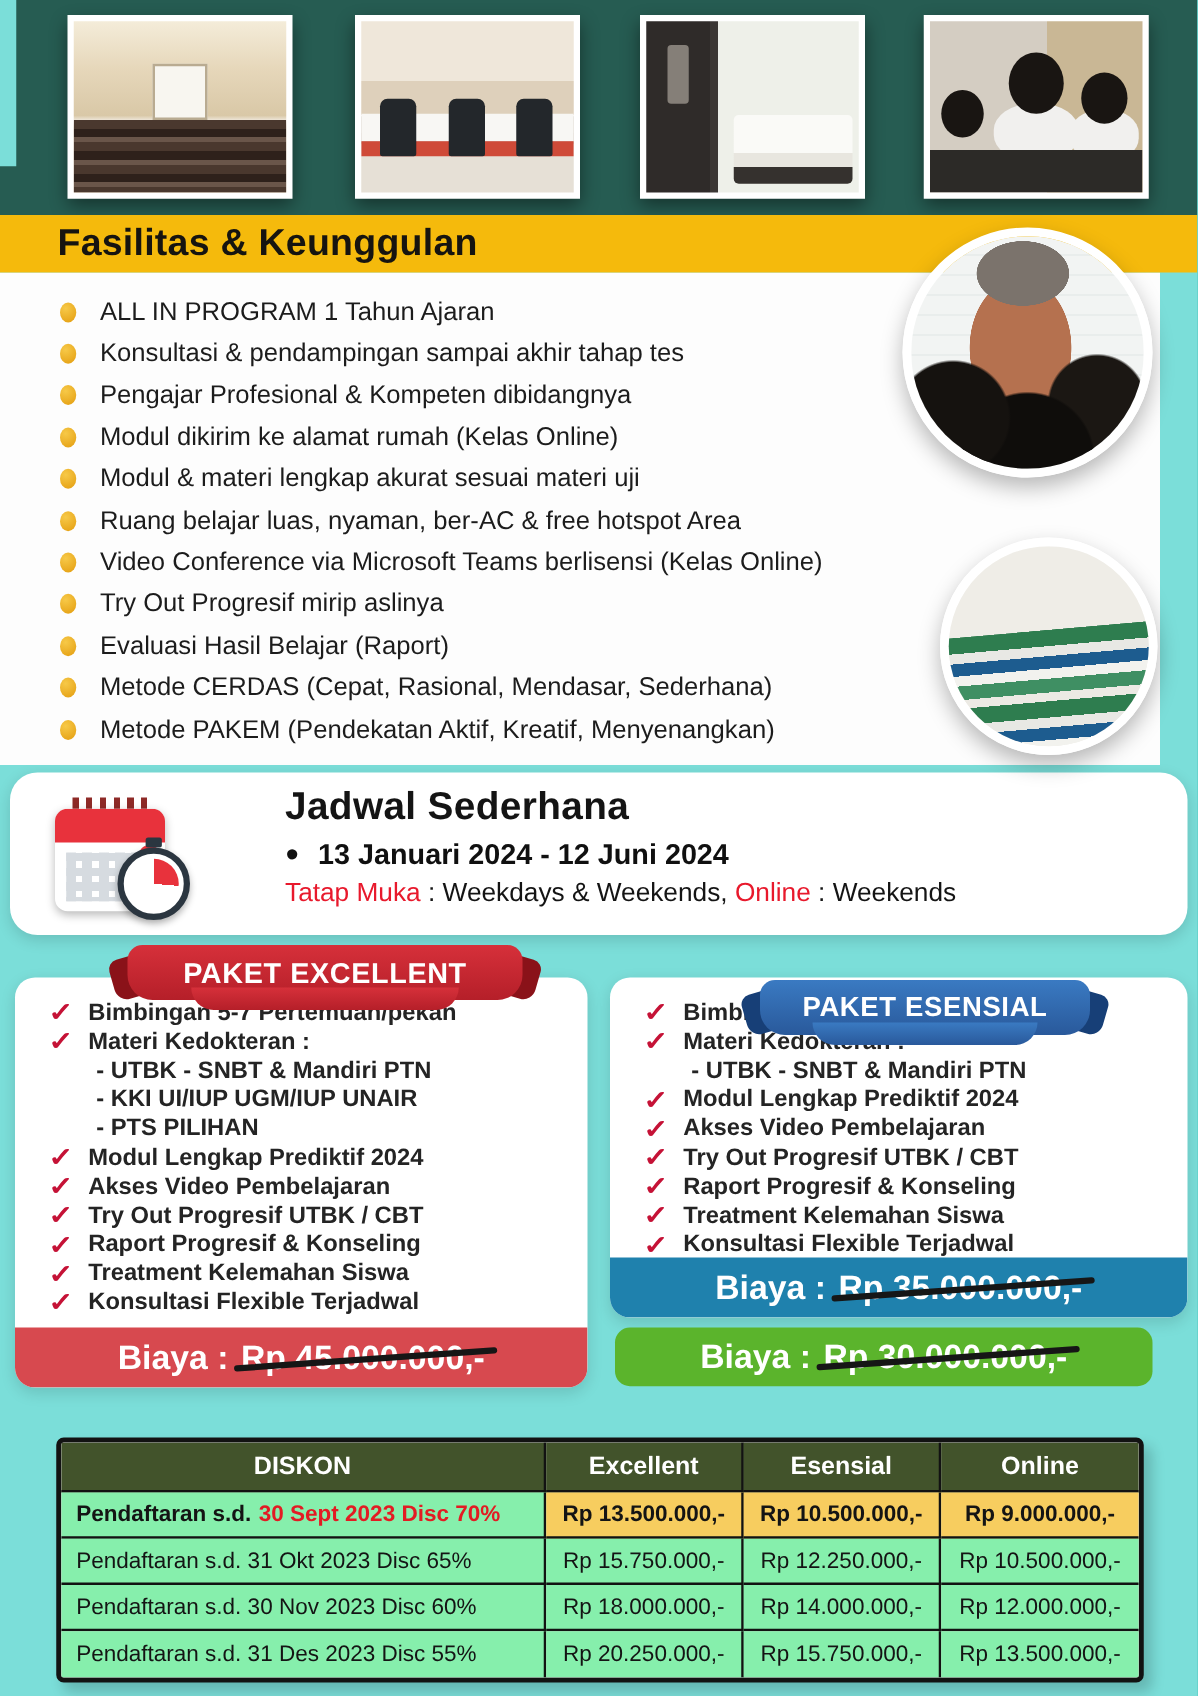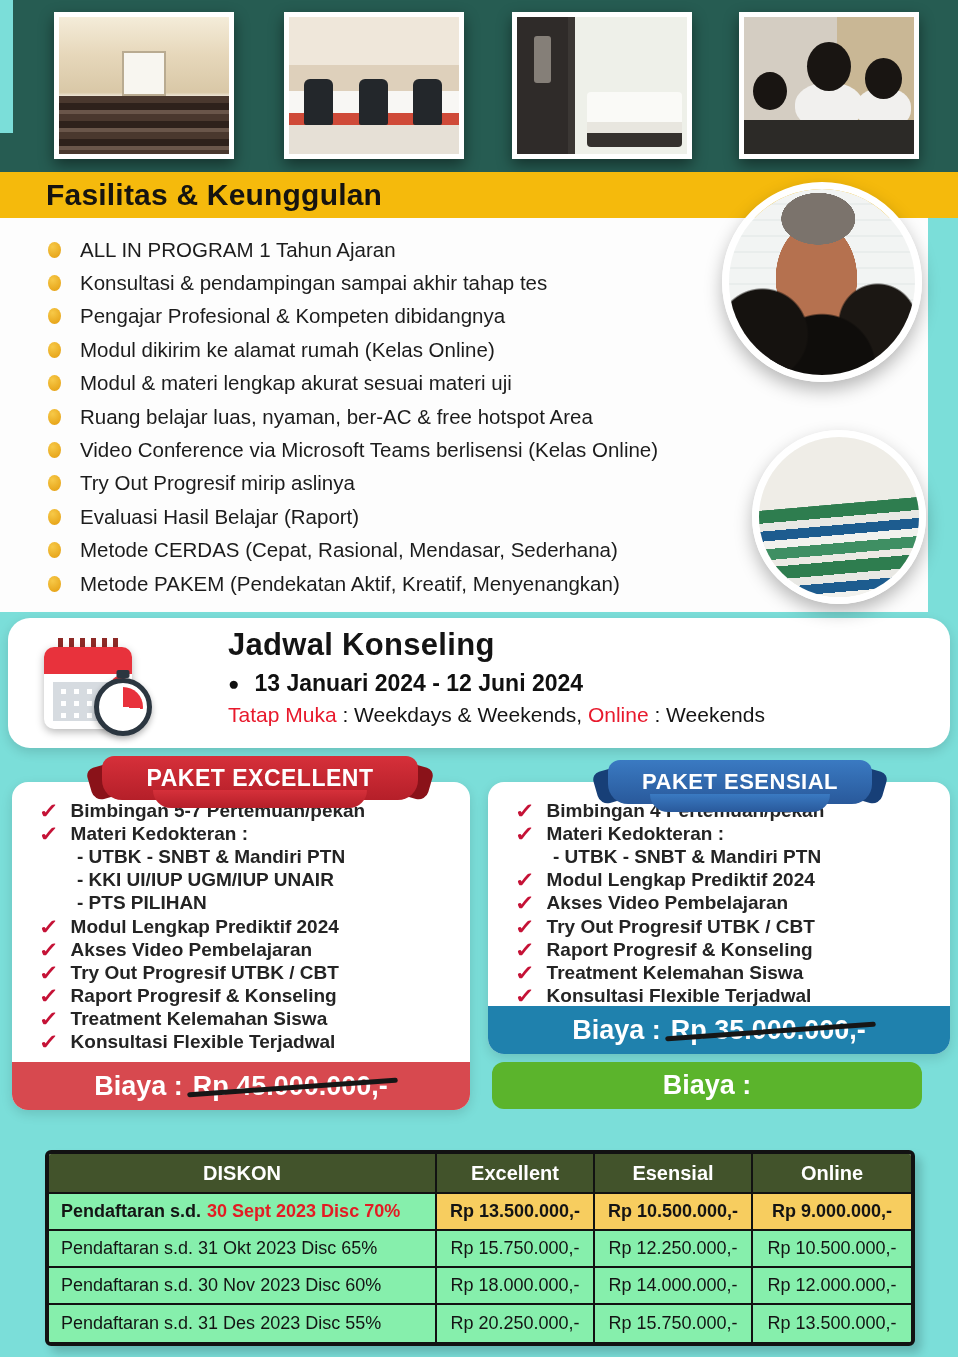--- a/index.html
+++ b/index.html
@@ -81,21 +81,21 @@
   .ribbon { position:absolute; height:44px; z-index:4;margin-left:20px; }
   .ribbon .fold { position:absolute; top:7px; width:46px; height:33px; z-index:0; }
   .ribbon .fold.l { left:-13px; transform:rotate(-16deg); border-radius:8px 0 0 10px; }
   .ribbon .fold.r { right:-13px; transform:rotate(16deg); border-radius:0 8px 10px 0; }
   .ribbon .body { position:absolute; inset:0; display:flex; align-items:center; justify-content:center;
       font-weight:800; color:#fff; border-radius:12px 12px 20px 20px; z-index:1; letter-spacing:.5px; }
   .ribbon .body::after { content:""; position:absolute; left:16%; right:16%; bottom:-8px; height:18px; border-radius:0 0 70px 70px; background:inherit; z-index:-1; }
   .ribbon-red { left:82px; top:756px; width:316px; }
   .ribbon-red .body { background:linear-gradient(180deg,#d6303a,#b51f29); font-size:23px; }
   .ribbon-red .fold { background:#8a1219; }
-  .ribbon-blue { left:588px; top:760px; width:264px; }
+  .ribbon-blue { left:588px; top:784px; width:264px; }
   .ribbon-blue .body { background:linear-gradient(180deg,#3a7ac2,#29599b); font-size:22px; }
   .ribbon-blue .fold { background:#173f77; }
   
   .pkg-card { position:absolute; background:#fff; border-radius:16px; overflow:hidden; box-shadow:0 4px 12px rgba(0,0,0,.13); z-index:2; }
   .pkg-left { left:12px; top:782px; width:458px; height:328px; }
   .pkg-right { left:488px; top:782px; width:462px; height:272px; }
   .pkg-list { list-style:none; padding:17px 0 0 28px; }
   .pkg-list li { display:flex; align-items:center; height:23.2px; font-size:19px; font-weight:600; color:#242424; white-space:nowrap; }
   .tick { color:#C51236; font-weight:700; font-size:21px; margin-right:13px; flex:none; transform:scaleX(1.15); }
   .pkg-list li.sub { padding-left:37px; }
@@ -226,21 +226,21 @@
     <div class="cal-wrap">
       <div class="teeth"></div>
       <div class="cal">
         <div class="cal-head"></div>
         <div class="cal-grid"></div>
       </div>
       <div class="ring"></div>
       <div class="watch"></div>
     </div>
     <div class="j-texts">
-      <div class="j-title">Jadwal Konseling</div>
+      <div class="j-title">Jadwal Sederhana</div>
       <div class="j-date">
         <span class="j-bullet">●</span>
         <span>13 Januari 2024 - 12 Juni 2024</span>
       </div>
       <div class="j-sched">
         <span class="red-txt">Tatap Muka</span><span> : Weekdays &amp; Weekends, </span><span class="red-txt">Online</span><span> : Weekends</span>
       </div>
     </div>
   </div>
 
@@ -343,20 +343,21 @@
         </li>
     </ul>
     <div class="price-bar blue-bar">
       <span>Biaya :</span>
       <span class="struck">Rp 35.000.000,-</span>
     </div>
   </div>
 
   <div class="green-bar">
     <span>Biaya :</span>
+    <span class="struck">Rp 30.000.000,-</span>
   </div>
 
   <div class="d-table">
     <div class="dc dh">DISKON</div>
     <div class="dc dh">Excellent</div>
     <div class="dc dh">Esensial</div>
     <div class="dc dh last-col">Online</div>
 
     <div class="dc bold">
       <span>Pendaftaran s.d.</span>

